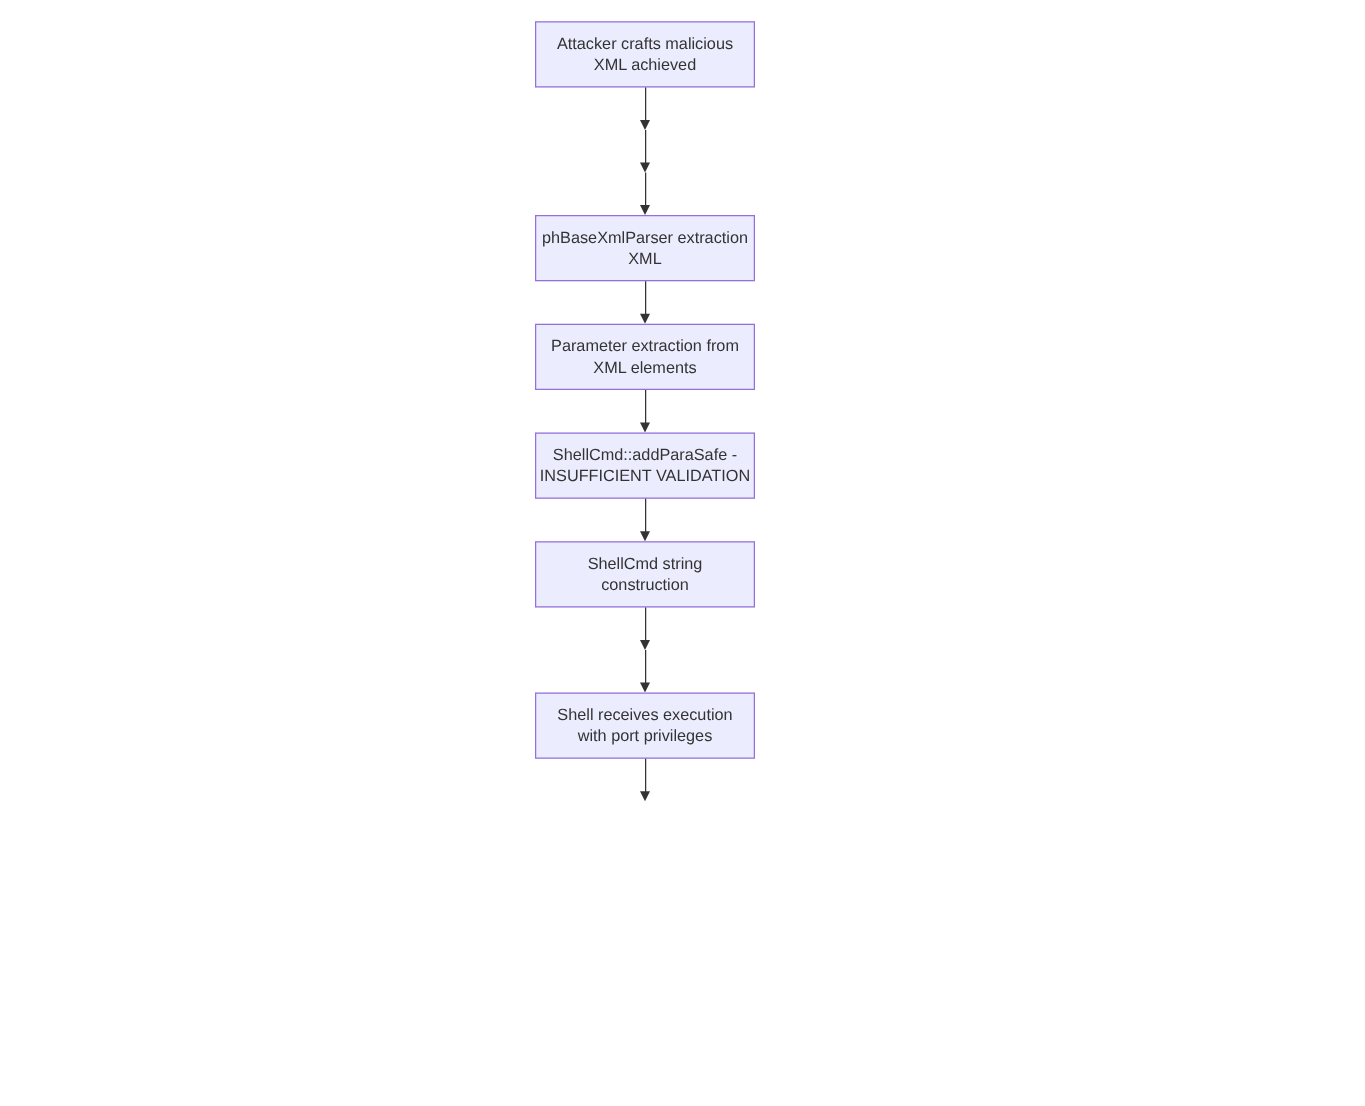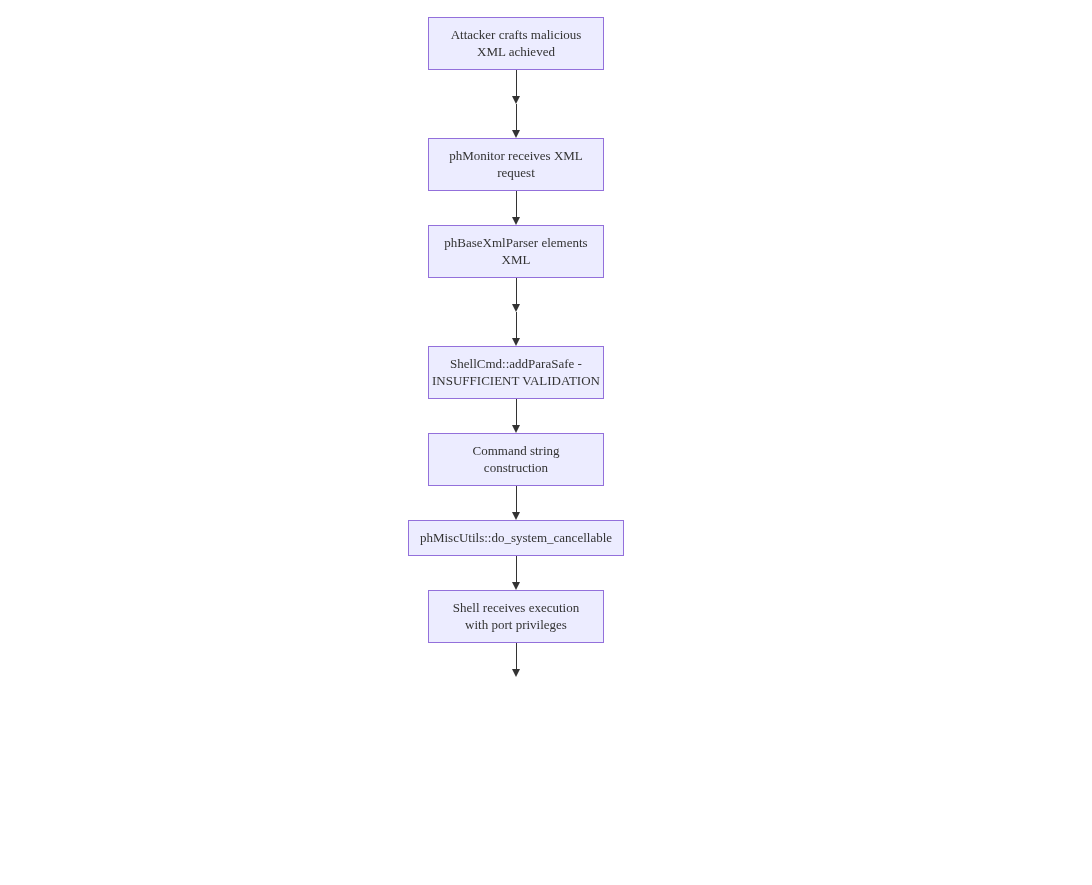--- a/index.html
+++ b/index.html
@@ -10,21 +10,21 @@
     --background: #ffffff;
   }
   * { margin: 0; padding: 0; }
   html, body { background: var(--background); }
   .page {
     position: relative;
     width: 1092px;
     height: 885px;
     background: var(--background);
     overflow: hidden;
-    font-family: Liberation Serif, serif;
+    font-family: Liberation Sans, sans-serif;
   }
   .flow-column {
     position: absolute;
     left: 516px;
     top: 17px;
     transform: translateX(-50%);
     display: flex;
     flex-direction: column;
     align-items: center;
   }
@@ -80,64 +80,61 @@
     <div class="arrow">
       <div class="shaft"></div>
       <div class="head"></div>
     </div>
 
     <div class="arrow">
       <div class="shaft"></div>
       <div class="head"></div>
     </div>
 
+    <div class="arrow">
+      <div class="shaft"></div>
+      <div class="head"></div>
+    </div>
+
     <div class="node">
-      <span>phMonitor receives XML</span>
-      <span>request</span>
+      <span>phBaseXmlParser extraction</span>
+      <span>XML</span>
     </div>
     <div class="arrow">
       <div class="shaft"></div>
       <div class="head"></div>
     </div>
 
     <div class="node">
-      <span>phBaseXmlParser elements</span>
-      <span>XML</span>
+      <span>Parameter extraction from</span>
+      <span>XML elements</span>
     </div>
-    <div class="arrow">
-      <div class="shaft"></div>
-      <div class="head"></div>
-    </div>
-
     <div class="arrow">
       <div class="shaft"></div>
       <div class="head"></div>
     </div>
 
     <div class="node">
       <span>ShellCmd::addParaSafe -</span>
       <span>INSUFFICIENT VALIDATION</span>
     </div>
     <div class="arrow">
       <div class="shaft"></div>
       <div class="head"></div>
     </div>
 
     <div class="node">
-      <span>Command string</span>
+      <span>ShellCmd string</span>
       <span>construction</span>
     </div>
     <div class="arrow">
       <div class="shaft"></div>
       <div class="head"></div>
     </div>
 
-    <div class="node wide">
-      <span>phMiscUtils::do_system_cancellable</span>
-    </div>
     <div class="arrow">
       <div class="shaft"></div>
       <div class="head"></div>
     </div>
 
     <div class="node">
       <span>Shell receives execution</span>
       <span>with port privileges</span>
     </div>
     <div class="arrow">

